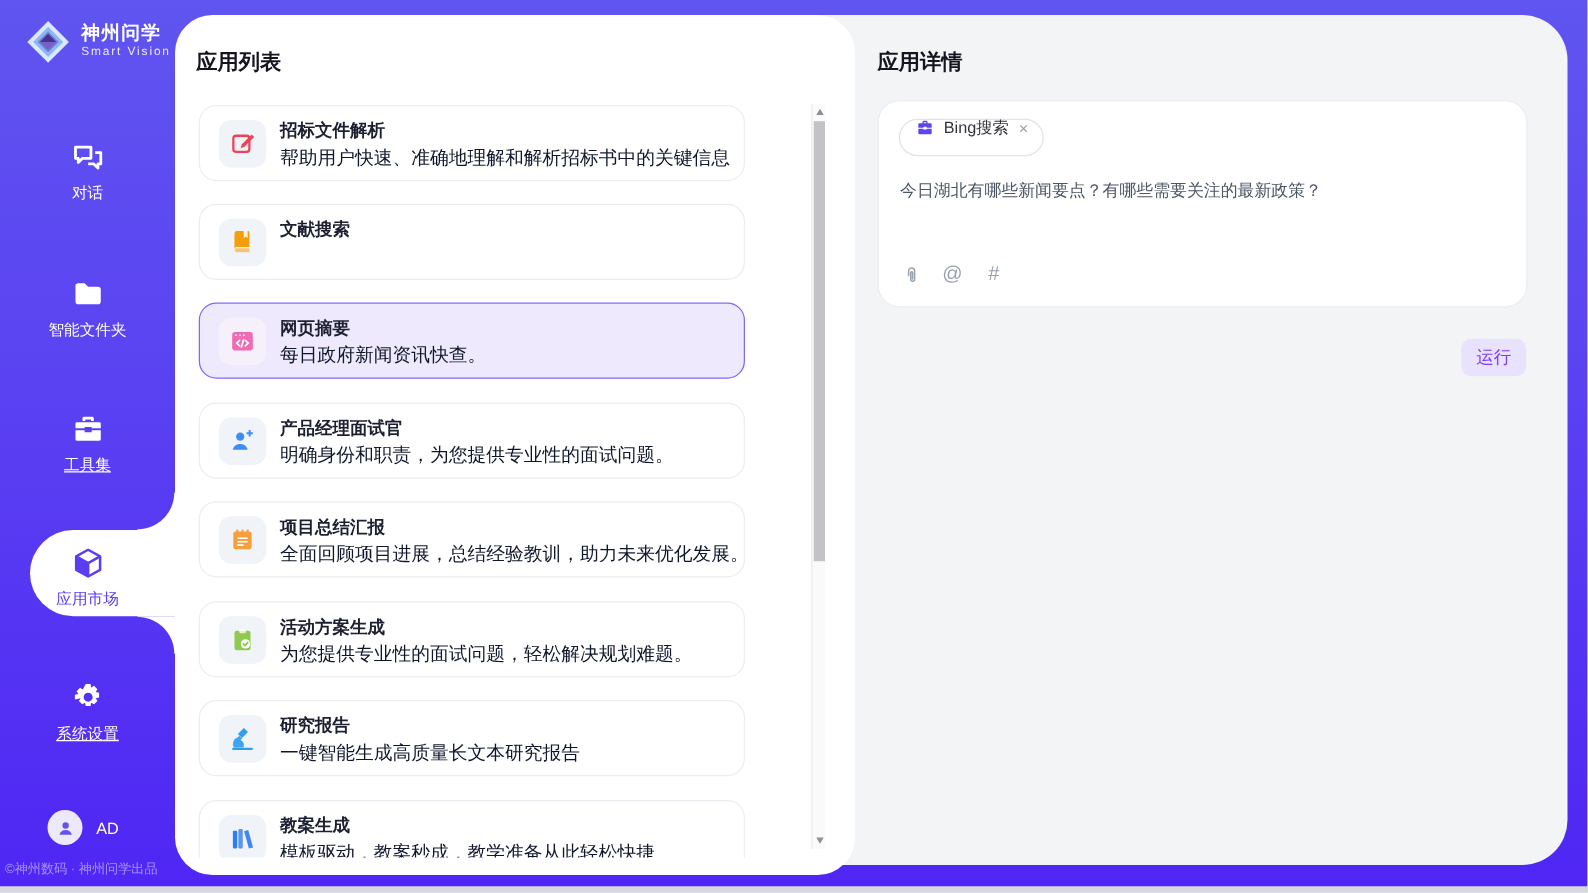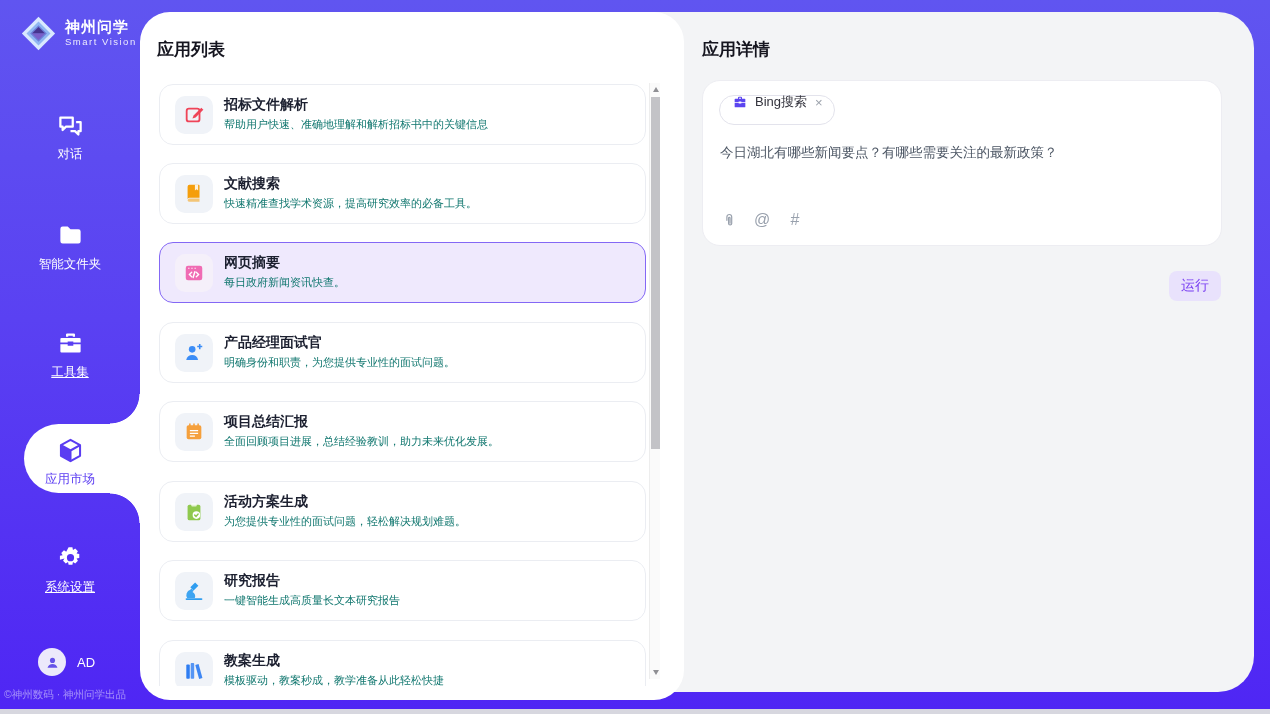--- a/index.html
+++ b/index.html
@@ -42,29 +42,29 @@
   
   .detail-bg { position:absolute; left:140px; top:12px; width:1114px; height:680px;
     background:#f3f4f6; border-radius:36px; z-index:1; }
 
   
   .list-panel { position:absolute; left:140px; top:12px; width:544px; height:688px;
     background:#fff; border-radius:30px; z-index:2; overflow:hidden; }
   .panel-title { position:absolute; left:17px; top:26px; font-size:17px; font-weight:bold; color:#15151f; }
 
   .card-list { position:absolute; left:0; top:71px; width:544px; height:603px; overflow:hidden; }
-  .app-card { position:absolute; left:19px; width:487px; height:61px; background:#fff;
+  .app-card { position:absolute; left:19px; width:437px; height:61px; background:#fff;
     border:1px solid #ebedf2; border-radius:14px; cursor:pointer; }
   .app-card.selected { background:#efe9fd; border:1.5px solid #8468f5; }
   .tile { position:absolute; left:15px; top:11px; width:38px; height:38px; border-radius:10px;
     background:#f0f3f8; display:flex; align-items:center; justify-content:center; }
   .app-card.selected .tile { background:#f5f0fa; }
   .tile svg { width:22px; height:22px; }
   .card-name { position:absolute; left:64px; top:11px; font-size:14px; font-weight:bold; color:#1c2030; }
-  .card-desc { position:absolute; left:64px; top:32px; font-size:11px; color:#0f766e; white-space:nowrap; }
+  .card-desc { position:absolute; left:64px; top:32px; font-size:15px; color:#0f172a; white-space:nowrap; }
 
   
   .scrollbar { position:absolute; left:509px; top:71px; width:11px; height:596px;
     background:#fafafa; border-left:1px solid #ededed; z-index:3; }
   .sb-btn { position:absolute; left:0; width:11px; height:13px; display:flex; align-items:center; justify-content:center; cursor:pointer; }
   .sb-up { top:0; } .sb-down { bottom:0; }
   .tri-up { width:0; height:0; border-left:3.5px solid transparent; border-right:3.5px solid transparent; border-bottom:5px solid #8f8f94; }
   .tri-down { width:0; height:0; border-left:3.5px solid transparent; border-right:3.5px solid transparent; border-top:5px solid #8f8f94; }
   .sb-thumb { position:absolute; left:1px; top:14px; width:9px; height:352px; background:#c3c3c7; cursor:pointer; }
 
@@ -182,21 +182,20 @@
         </div>
         <div class="app-card" style="top: 80px;">
           <span class="tile" style="color: rgb(245, 158, 11);">
             <svg viewBox="0 0 24 24" fill="currentColor">
               <path d="M5 4a2 2 0 0 1 2-2h10a1 1 0 0 1 1 1v13H7a2 2 0 0 0-2 2V4z"></path>
               <path d="M7 17h11v3.5H7A1.75 1.75 0 0 1 7 17z" opacity="0.55"></path>
               <path d="M13 2h3.5v6.2l-1.75-1.4L13 8.2V2z" fill="#fff" opacity="0.85"></path>
             </svg>
           </span>
           <div class="card-name">文献搜索</div>
-          <div class="card-desc">快速精准查找学术资源，提高研究效率的必备工具。</div>
         </div>
         <div class="app-card selected" style="top: 159px;">
           <span class="tile" style="color: rgb(240, 107, 179);">
             <svg viewBox="0 0 24 24">
               <rect x="3" y="4" width="18" height="16" rx="2.5" fill="currentColor"></rect>
               <path d="M5.5 6.8h1.6M9 6.8h1.6M12.5 6.8h1.6" stroke="#fff" stroke-width="1.3" opacity="0.85"></path>
               <path d="M9.5 11.2L7 13.6l2.5 2.4M14.5 11.2l2.5 2.4-2.5 2.4M12.9 10.6l-1.8 6.3" stroke="#fff" stroke-width="1.5" fill="none" stroke-linecap="round"></path>
             </svg>
           </span>
           <div class="card-name">网页摘要</div>

